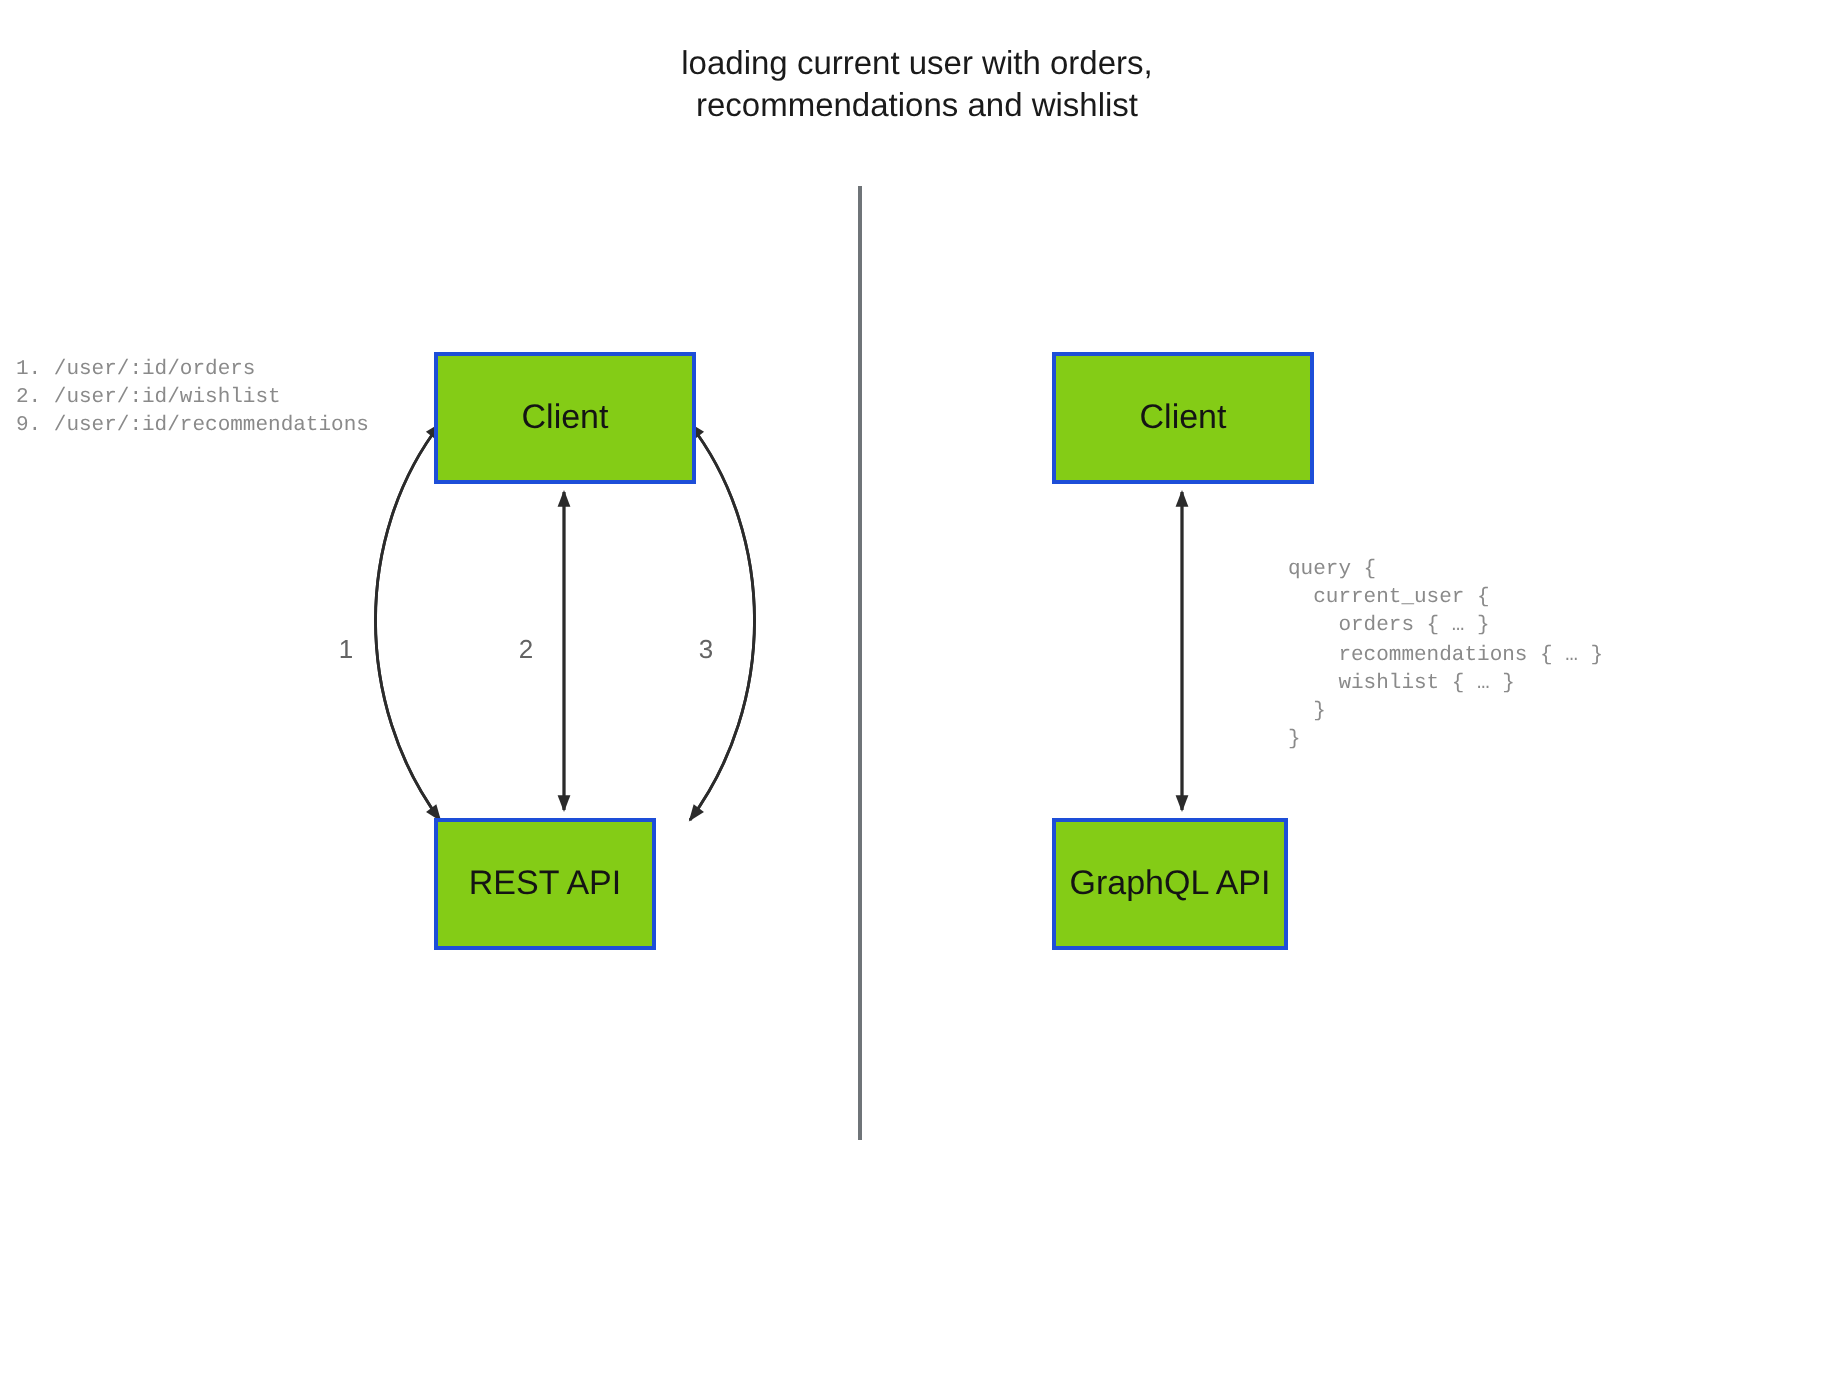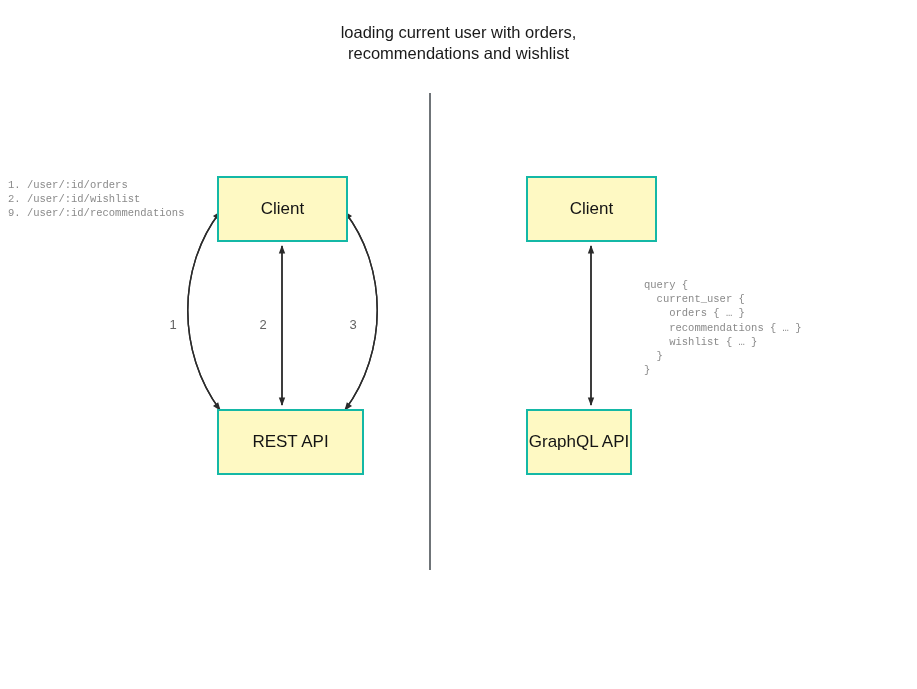--- a/index.html
+++ b/index.html
@@ -34,33 +34,33 @@
     left: 429px;
     top: 93px;
     width: 2px;
     height: 477px;
     background: #6f7478;
   }
   
   .node {
     position: absolute;
     box-sizing: border-box;
-    background: #fef9c3;
-    border: 2px solid #14b8a6;
+    background: #84cc16;
+    border: 2px solid #1d4ed8;
     display: flex;
     align-items: center;
     justify-content: center;
     font-family: "Liberation Sans", sans-serif;
     font-size: 17px;
     color: #141414;
   }
   #node-client-rest  { left: 217px; top: 176px; width: 131px; height: 66px; }
-  #node-rest-api     { left: 217px; top: 409px; width: 147px; height: 66px; }
+  #node-rest-api     { left: 217px; top: 409px; width: 111px; height: 66px; }
   #node-client-gql   { left: 526px; top: 176px; width: 131px; height: 66px; }
-  #node-graphql-api  { left: 526px; top: 409px; width: 106px; height: 66px; }
+  #node-graphql-api  { left: 526px; top: 409px; width: 118px; height: 66px; }
 
   
   #arrows {
     position: absolute;
     left: 0;
     top: 0;
     width: 917px;
     height: 689px;
     pointer-events: none;
   }

